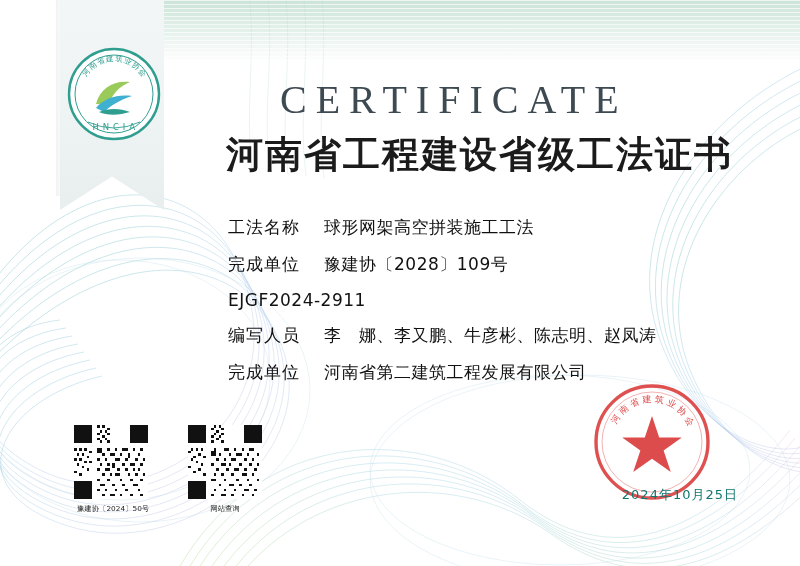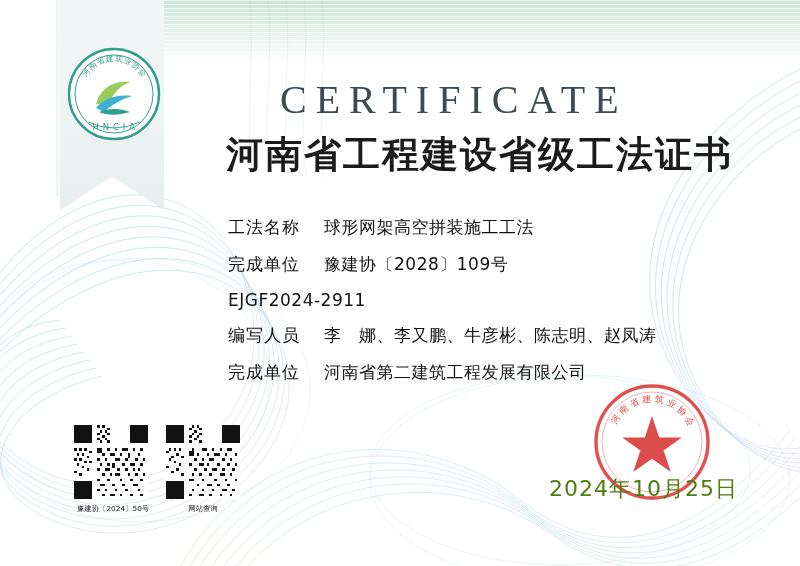--- a/index.html
+++ b/index.html
@@ -138,21 +138,21 @@
     letter-spacing: 0.5px;
     font-family: "DejaVu Sans", sans-serif;
   }
 
   
   .qr-block {
     position: absolute;
     bottom: 52px;
     left: 74px;
     display: flex;
-    gap: 18px;
+    gap: 40px;
   }
   .qr-item { width: 74px; text-align: center; }
   .qr-img {
     width: 74px;
     height: 74px;
     background-color: #ffffff;
     background-image:
       repeating-linear-gradient(to right, #111 0 3px, transparent 3px 6px),
       repeating-linear-gradient(to bottom, #111 0 3px, transparent 3px 6px);
     background-blend-mode: screen;
@@ -179,22 +179,22 @@
     height: 124px;
     opacity: 0.88;
   }
   .stamp svg { display:block; }
 
   
   .issue-date {
     position: absolute;
     right: 62px;
     bottom: 62px;
-    font-size: 22px;
-    color: #4d7c0f;
+    font-size: 13px;
+    color: #0f766e;
     letter-spacing: 1px;
     font-family: "DejaVu Sans", sans-serif;
     white-space: nowrap;
   }
 </style>
 </head>
 <body>
 
 <div class="certificate">
 

